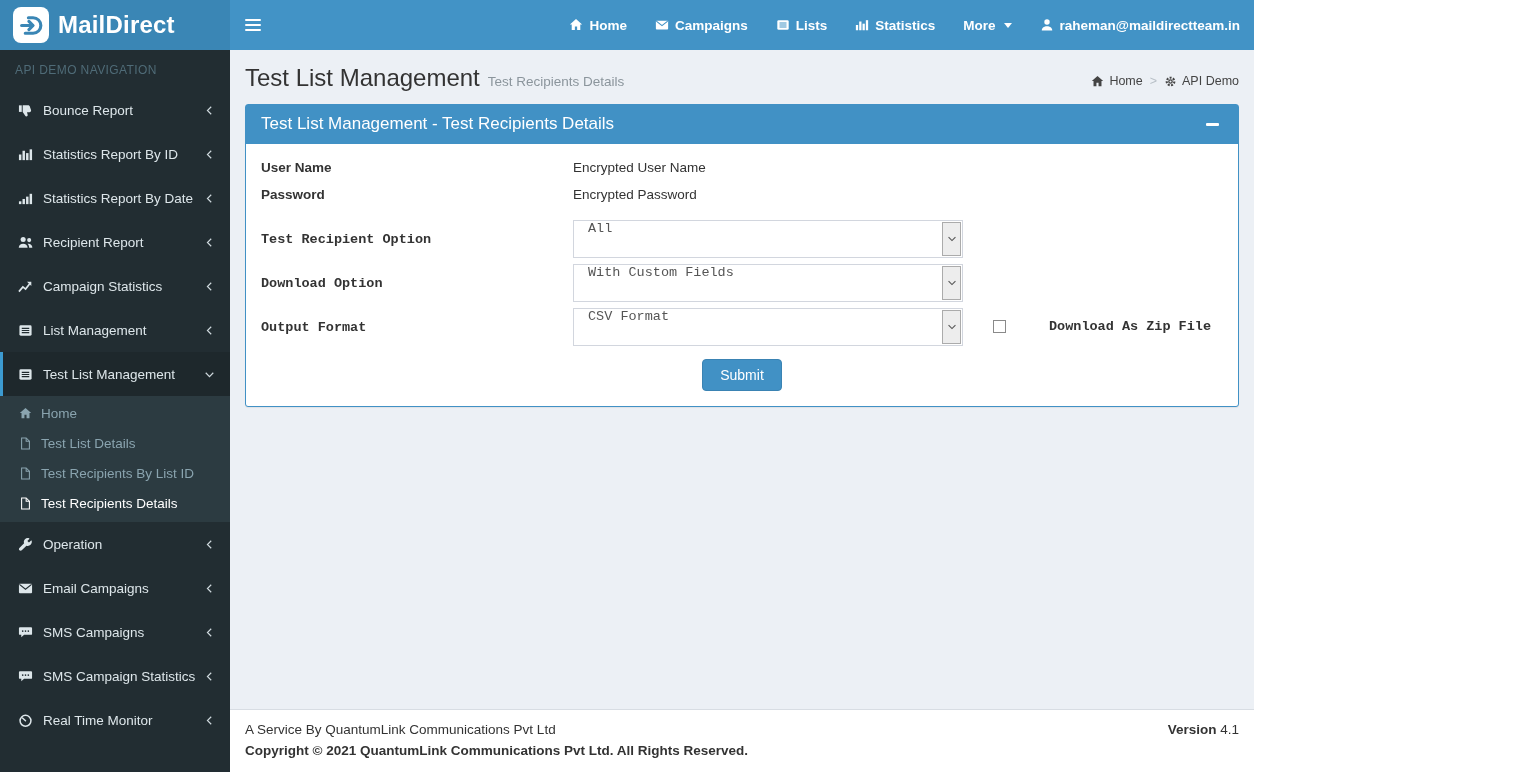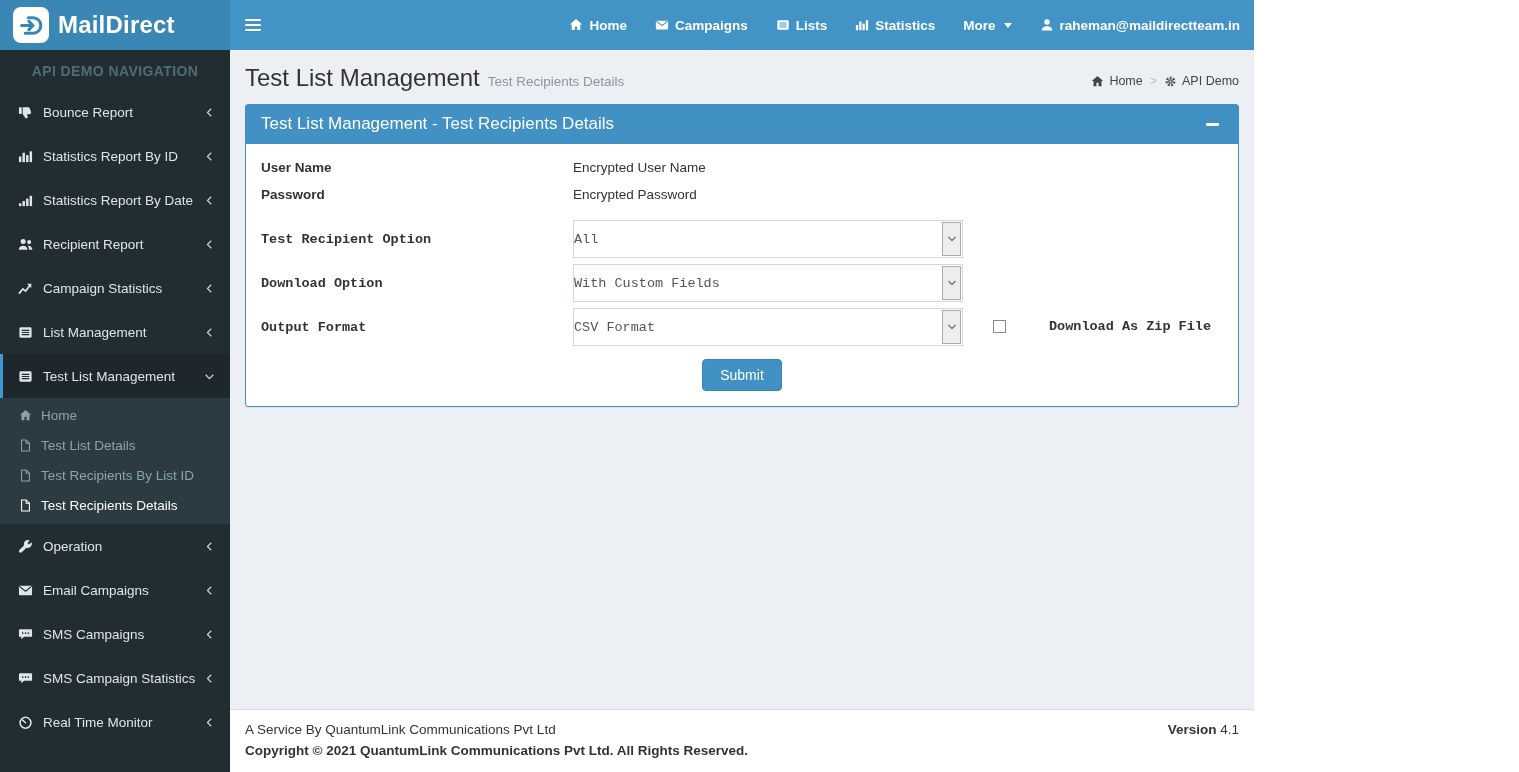--- a/index.html
+++ b/index.html
@@ -14,21 +14,21 @@
   .brand { color:#fff; font-size:24px; font-weight:bold; letter-spacing:.2px; }
   .hamburger { width:46px; height:50px; display:flex; flex-direction:column; align-items:center; justify-content:center; gap:3px; cursor:pointer; }
   .hamburger i { width:16px; height:2px; background:#fff; border-radius:1px; }
   .top-nav { margin-left:auto; display:flex; align-items:stretch; }
   .top-nav-item { display:flex; align-items:center; gap:6px; padding:0 14px; color:#fff; font-size:13.5px; font-weight:600; cursor:pointer; }
   .caret { width:0; height:0; border-left:4px solid transparent; border-right:4px solid transparent; border-top:5px solid #fff; margin-left:2px; }
   .nav-icon { width:14px; height:14px; display:block; }
 
   
   .sidebar { position:absolute; top:50px; left:0; width:230px; bottom:0; background:#222d32; --bg:#222d32; z-index:4; }
-  .sidebar-label { padding:13px 15px 11px; color:#4f6b77; font-size:14px; font-weight:bold; letter-spacing:.4px;text-align:center; }
+  .sidebar-label { padding:13px 15px 11px; color:#4f6b77; font-size:12px; font-weight:normal; letter-spacing:.4px; }
   .side-item { height:44px; display:flex; align-items:center; padding:0 15px; color:#dde6ea; font-size:13.5px; cursor:pointer; border-left:3px solid transparent; }
   .side-item .icon { width:15px; height:15px; margin-right:10px; flex:none; }
   .side-item .lbl { flex:1; }
   .side-item .chev { width:11px; height:11px; color:#cfd9de; flex:none; }
   .side-item.active { background:#1e282c; border-left:3px solid #3c9ad0; --bg:#1e282c; }
   .submenu { background:#2c3b41; --bg:#2c3b41; padding:2px 0 4px; }
   .sub-item { height:30px; display:flex; align-items:center; padding:0 15px 0 19px; color:#8aa4af; font-size:13.5px; cursor:pointer; }
   .sub-item .icon { width:13px; height:13px; margin-right:9px; flex:none; }
   .sub-item.active { color:#ffffff; }
 
@@ -48,21 +48,21 @@
   .collapse-btn { width:22px; height:22px; display:flex; align-items:center; justify-content:center; cursor:pointer; }
   .collapse-btn i { display:block; width:13px; height:3px; background:#fff; border-radius:1px; }
   .panel-body { padding:15px 15px 12px; }
   .form-row { display:flex; align-items:flex-start; }
   .form-row.static { margin-bottom:9px; }
   .form-row.selects { margin-bottom:6px;font-family:Liberation Mono, monospace; }
   .form-row.first-select { margin-top:16px; }
   .f-label { width:312px; flex:none; font-size:13.5px; font-weight:bold; color:#333; line-height:18px; }
   .form-row.selects .f-label { padding-top:11px; }
   .f-value { font-size:13.5px; color:#333; line-height:18px; }
-  .select-box { position:relative; width:390px; height:38px; background:#fff; border:1px solid #d2d6de; display:flex; align-items:center; font-size:13.5px; color:#555; cursor:pointer; }
+  .select-box { position:relative; width:390px; height:38px; background:#fff; border:1px solid #d2d6de; display:flex; align-items:flex-start; padding-left:14px; font-size:13.5px; color:#555; cursor:pointer; }
   .select-arrow { position:absolute; top:1px; right:1px; bottom:1px; width:19px; background:#ededed; border:1px solid #ababab; display:flex; align-items:center; justify-content:center; }
   .select-arrow svg { width:10px; height:10px; color:#555; }
   .zip-wrap { display:flex; align-items:center; margin-left:30px; padding-top:11px; cursor:pointer;gap:36px; }
   .zip-check { width:13px; height:13px; border:1px solid #8a8a8a; background:#fff; margin-right:7px; flex:none; }
   .zip-label { font-size:13.5px; font-weight:bold; color:#333; }
   .submit-row { text-align:center; margin-top:13px; padding-bottom:3px; }
   .submit-btn { background:#4191c5; color:#fff; border:1px solid #3a83b3; border-radius:4px; padding:7px 17px; font-size:14px; font-family:Liberation Sans, sans-serif; cursor:pointer; }
 
   
   .footer { margin-top:auto; background:#fff; border-top:1px solid #d8dde3; padding:12px 15px 14px; display:flex; justify-content:space-between; align-items:flex-start; font-size:13.5px; color:#333; }

